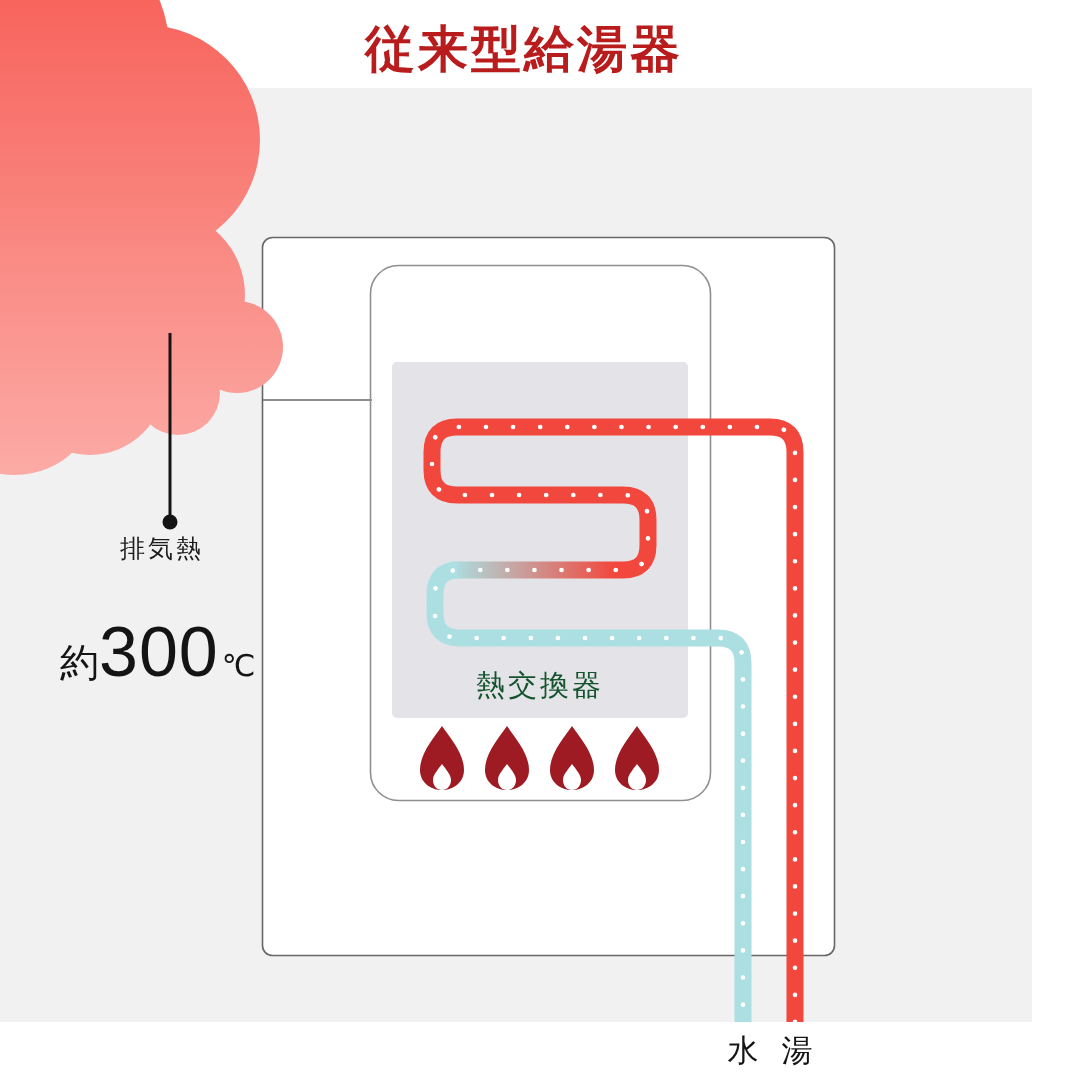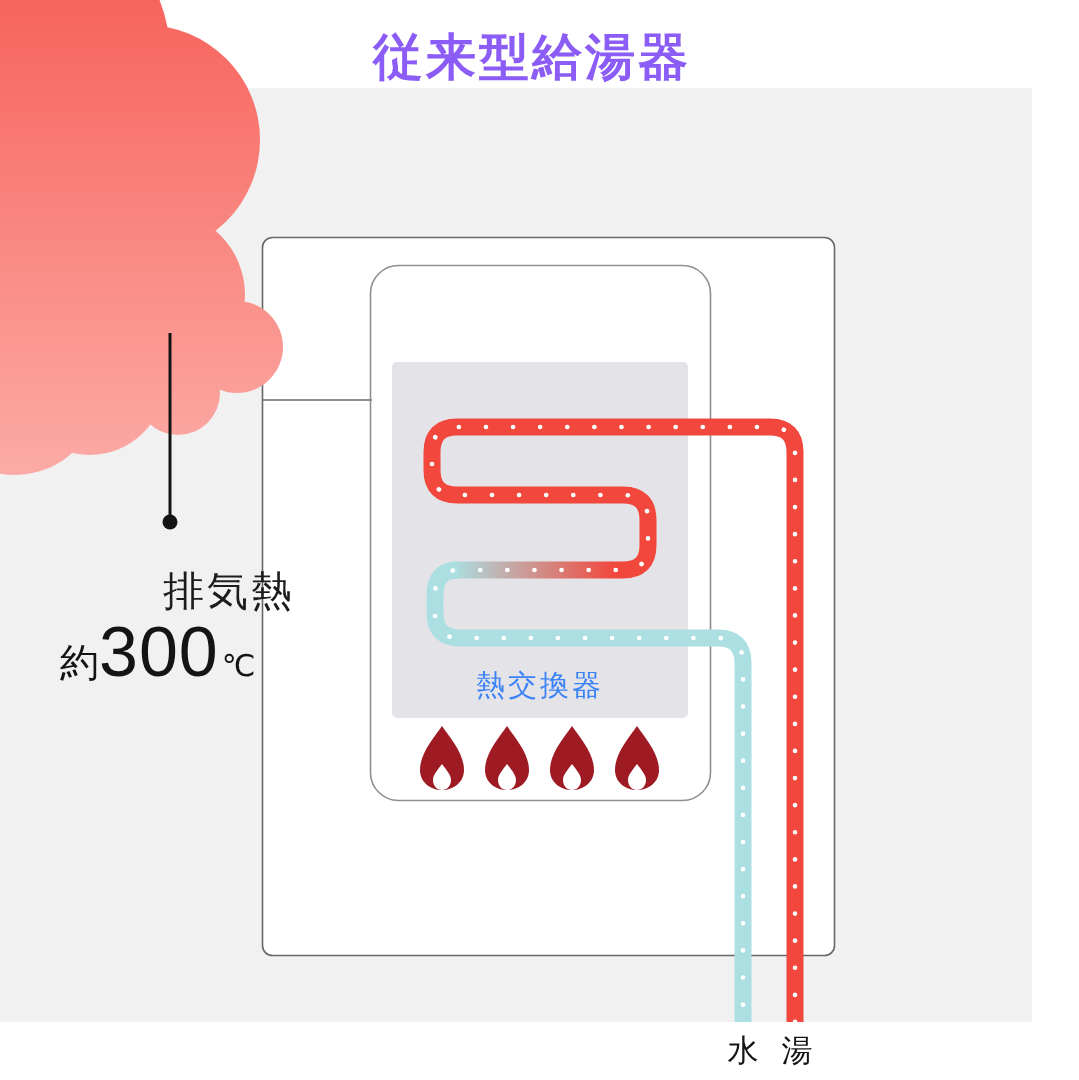--- a/index.html
+++ b/index.html
@@ -1,27 +1,27 @@
 <!DOCTYPE html>
 <html><head>
 <meta charset="utf-8">
 <style>
   html,body{margin:0;padding:0;background:#ffffff;}
   .canvas{position:relative;width:1079px;height:1080px;overflow:hidden;
           font-family:"Liberation Sans","DejaVu Sans",sans-serif;background:#ffffff;}
   .canvas svg{position:absolute;left:0;top:0;}
-  .title{position:absolute;top:8px;left:0;width:1032px;margin:16px;text-align:center;
-         font-size:50px;font-weight:600;color:#8b5cf6;letter-spacing:3px;}
+  .title{position:absolute;top:8px;left:0;width:1032px;margin:8px;text-align:center;
+         font-size:50px;font-weight:600;color:#b91c1c;letter-spacing:3px;}
   .label{position:absolute;color:#1c1c1c;}
-  .exhaust-label{left:120px;top:564px;font-size:41px;letter-spacing:3px;margin-left:43px;}
+  .exhaust-label{left:120px;top:532px;font-size:25px;letter-spacing:3px;}
   .temp{position:absolute;left:60px;top:612px;display:flex;align-items:baseline;color:#141414;}
   .temp .approx{font-size:39px;}
   .temp .big{font-size:70px;letter-spacing:1px;}
   .temp .unit{font-size:30px;margin-left:3px;}
-  .hx-label{left:392px;top:666px;width:296px;text-align:center;font-size:29px;letter-spacing:3px;color:#3b82f6;}
+  .hx-label{left:392px;top:666px;width:296px;text-align:center;font-size:29px;letter-spacing:3px;color:#14532d;}
   .out-label{top:1030px;width:44px;text-align:center;font-size:31px;color:#141414;}
   .out-cold{left:721px;}
   .out-hot{left:775px;}
 </style>
 </head>
 <body>
 
 <div class="canvas">
 
   <svg width="1079" height="1080" viewBox="0 0 1079 1080">

